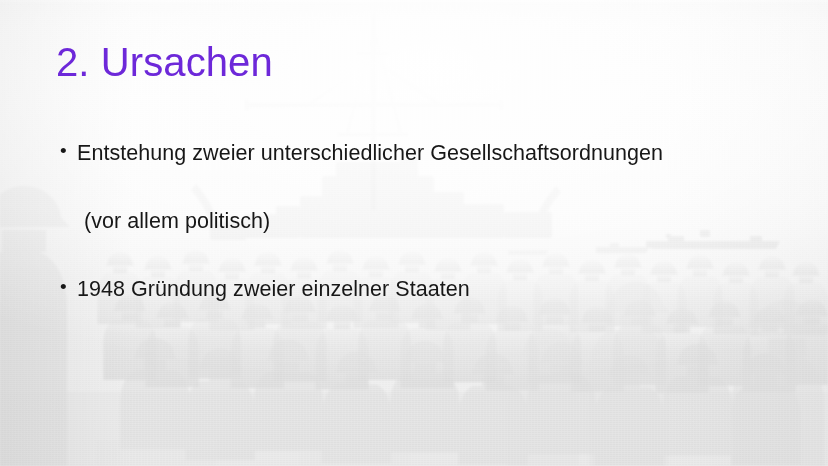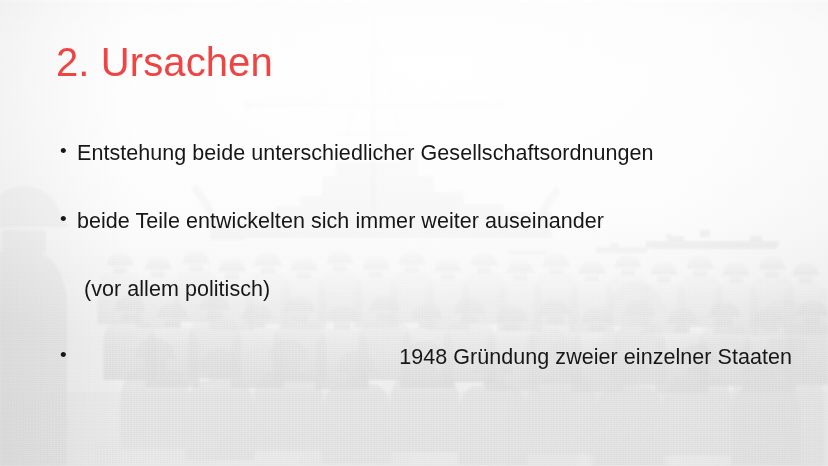--- a/index.html
+++ b/index.html
@@ -87,42 +87,42 @@
   #title-box {
     position: absolute;
     left: 56px;
     top: 40px;
     width: 720px;
   }
   #title-text {
     font-size: 40px;
     line-height: 1.12;
     font-weight: 400;
-    color: #ef4444;
+    color: #6d28d9;
     letter-spacing: 0.1px;
     white-space: nowrap;
   }
 
   #body-box {
     position: absolute;
     left: 56px;
     top: 140px;
     width: 736px;
   }
   .body-line {
     position: relative;
     font-size: 21.5px;
     line-height: 1.25;
     color: #171717;
     letter-spacing: 0.05px;
     margin: 0 0 41px 0;
     padding-left: 21px;
     white-space: nowrap;
   }
-  .body-line:last-child { margin-bottom: 16px; text-align: right; }
+  .body-line:last-child { margin-bottom: 16px; }
 
   .body-line.bulleted::before {
     content: "\2022";
     position: absolute;
     left: 4px;
     top: -1px;
     font-size: 19px;
     line-height: 1.25;
     color: #171717;
   }
@@ -325,19 +325,18 @@
 
     <div class="layer bg-veil"></div>
     <div class="layer bg-vignette"></div>
   </div>
 
   <div id="title-box">
     <div id="title-text">2. Ursachen</div>
   </div>
 
   <div id="body-box">
-    <p class="body-line bulleted">Entstehung beide unterschiedlicher Gesellschaftsordnungen</p>
-    <p class="body-line bulleted">beide Teile entwickelten sich immer weiter auseinander</p>
+    <p class="body-line bulleted">Entstehung zweier unterschiedlicher Gesellschaftsordnungen</p>
     <p class="body-line plain">(vor allem politisch)</p>
     <p class="body-line bulleted">1948 Gründung zweier einzelner Staaten</p>
   </div>
 
 </div>
 
 </body></html>

